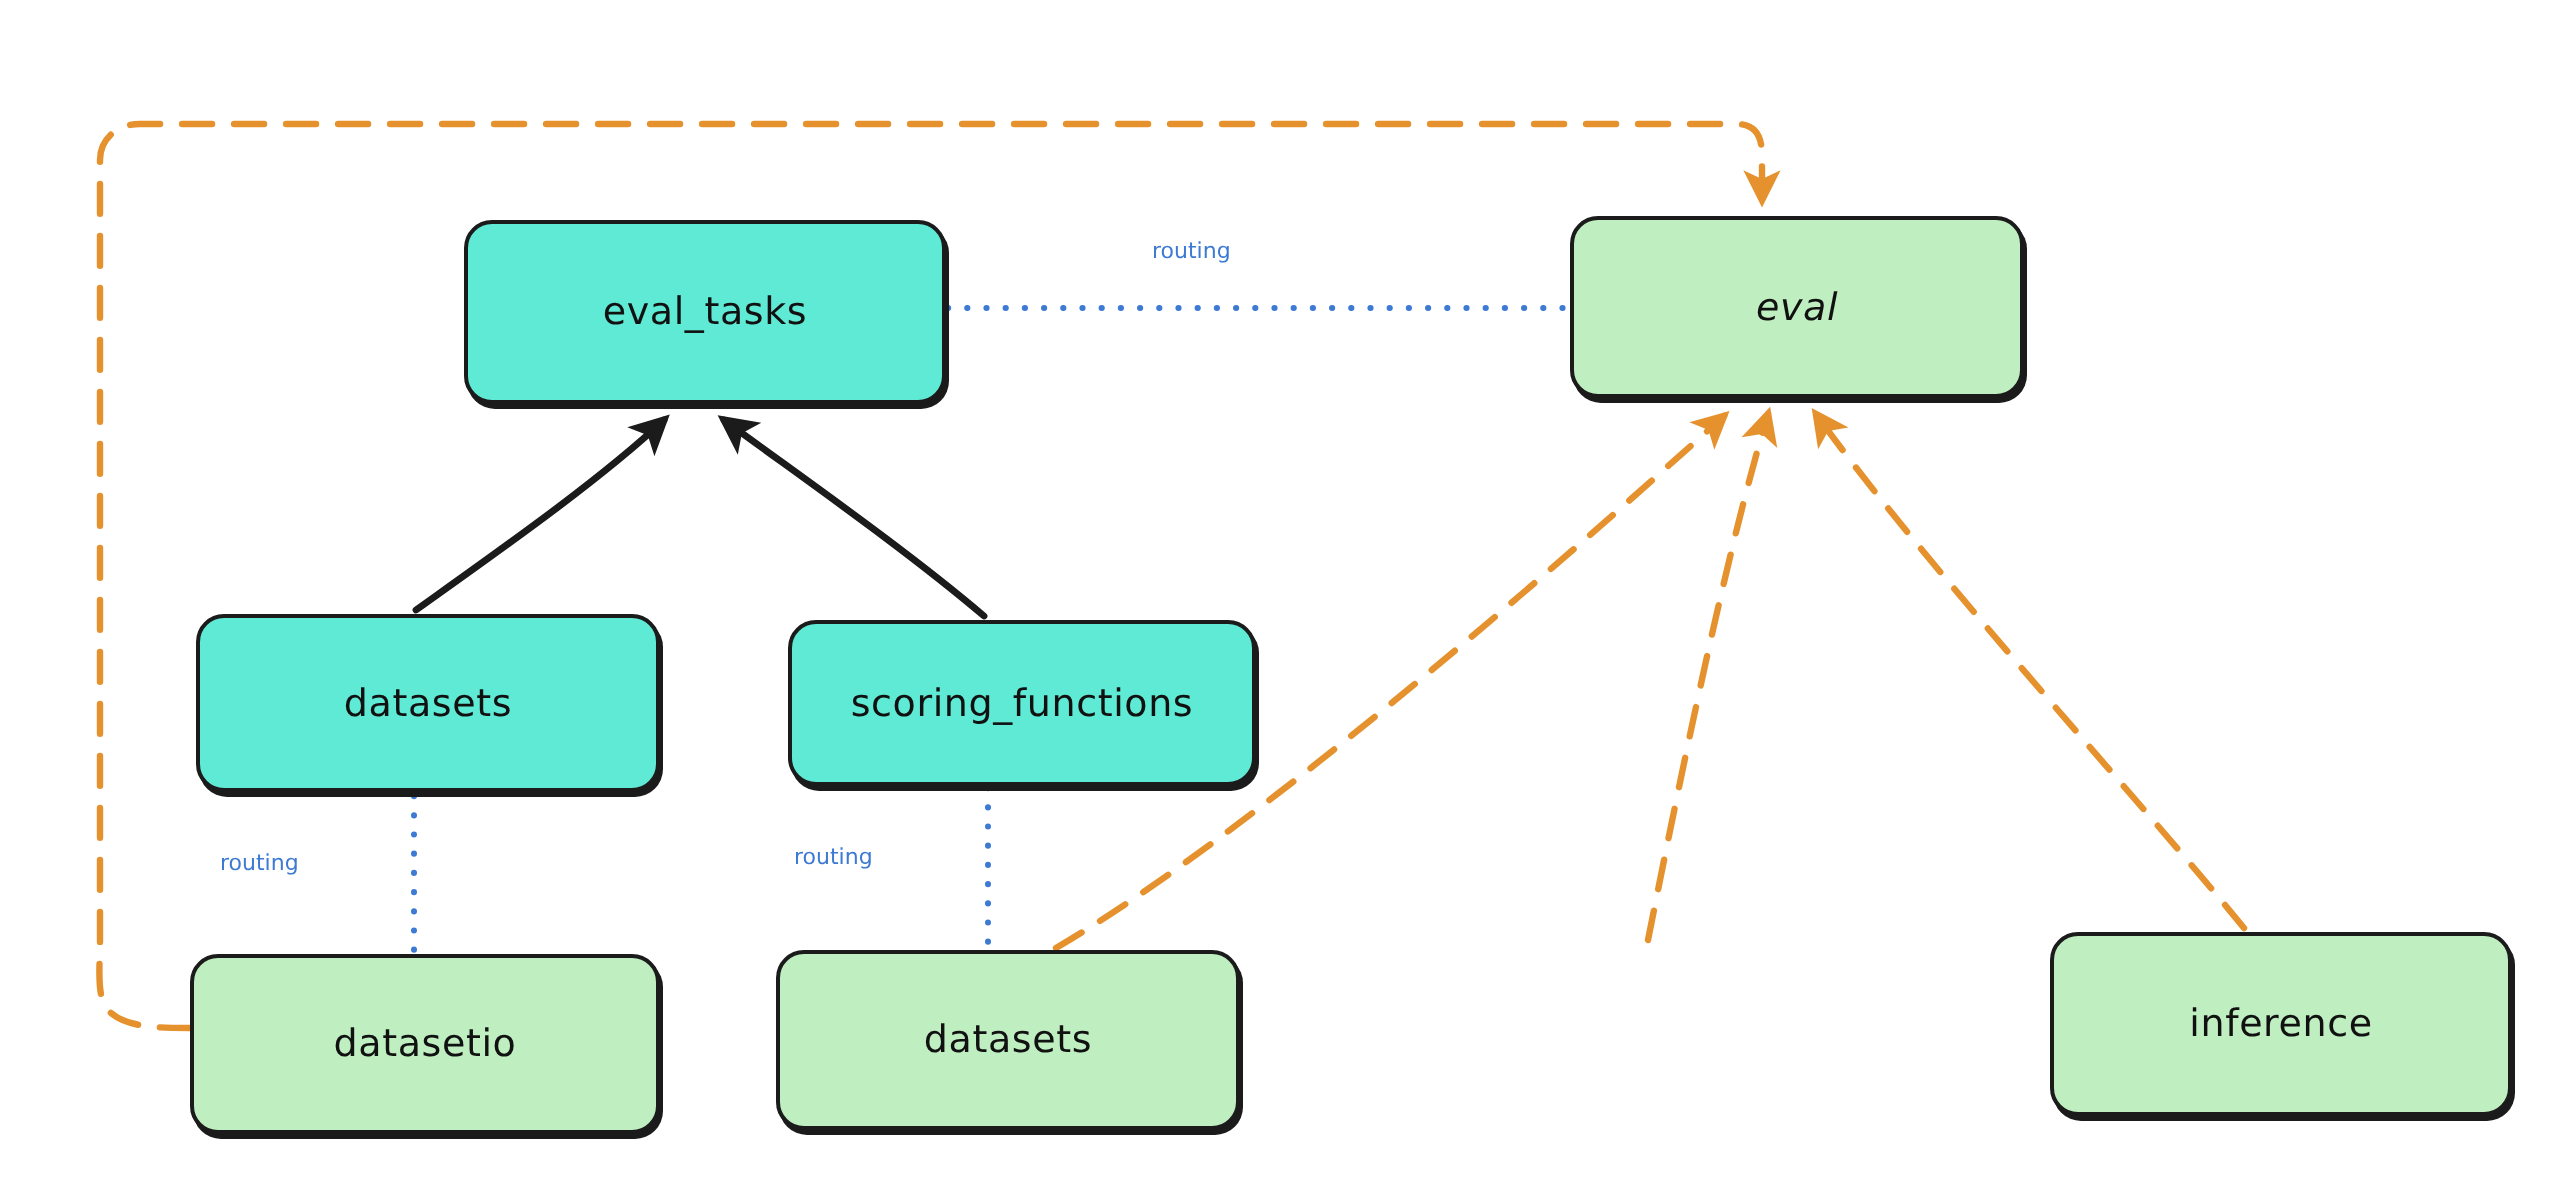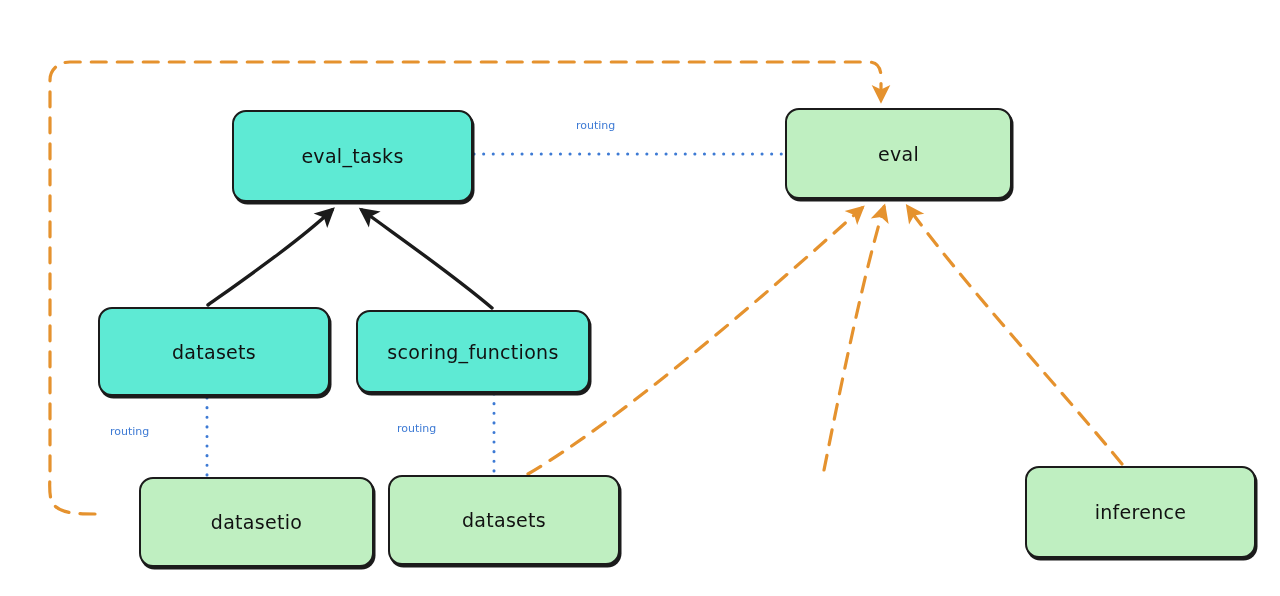--- a/index.html
+++ b/index.html
@@ -106,33 +106,33 @@
     </g>
     <g>
       <path d="M 1122 464 C 1070 400 960 280 908 207" fill="none" stroke="#e5922e" stroke-width="3.2" stroke-dasharray="15 11" stroke-linecap="round" marker-end="url(#arrow-orange)"></path>
     </g>
   </svg>
 
   <div class="node api" style="left:232px; top:110px; width:241px; height:92px;">
     <span class="node-label">eval_tasks</span>
   </div>
 
-  <div class="node provider" style="left:785px; top:108px; width:227px; height:91px;">
+  <div class="node provider" style="left:785px; top:108px; width:227px; height:91px;font-style:italic;">
     <span class="node-label">eval</span>
   </div>
 
   <div class="node api" style="left:98px; top:307px; width:232px; height:89px;text-align:right;">
     <span class="node-label">datasets</span>
   </div>
 
-  <div class="node api" style="left:356px; top:310px; width:234px; height:83px;">
+  <div class="node api" style="left:394px; top:310px; width:234px; height:83px;">
     <span class="node-label">scoring_functions</span>
   </div>
 
-  <div class="node provider" style="left:95px; top:477px; width:235px; height:90px;margin-left:44px;">
+  <div class="node provider" style="left:95px; top:477px; width:235px; height:90px;">
     <span class="node-label">datasetio</span>
   </div>
 
   <div class="node provider" style="left:388px; top:475px; width:232px; height:90px;">
     <span class="node-label">datasets</span>
   </div>
 
 
   <div class="node provider" style="left:1025px; top:466px; width:231px; height:92px;">
     <span class="node-label">inference</span>

